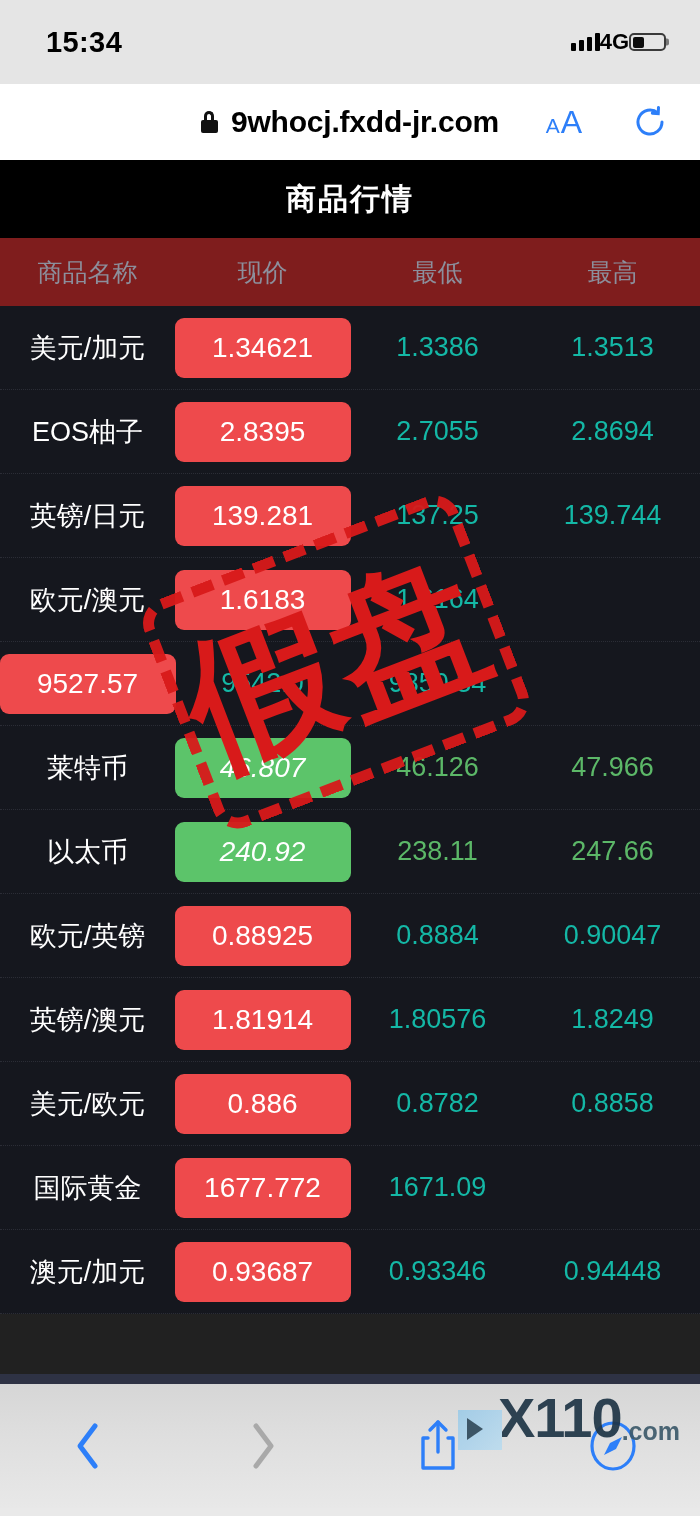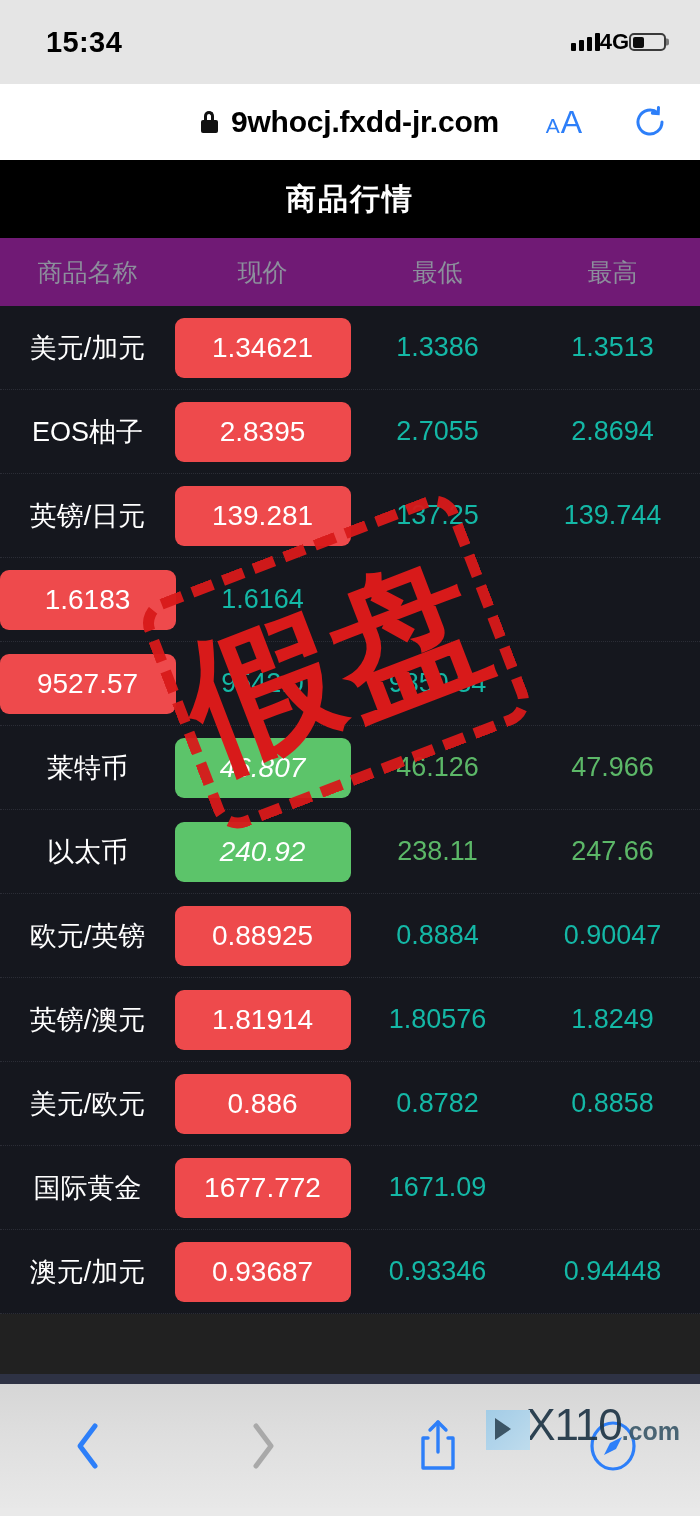--- a/index.html
+++ b/index.html
@@ -69,21 +69,21 @@
 
   
   .titlebar{
     height:78px; background:#000; display:flex; align-items:center;
     justify-content:center;
   }
   .titlebar span{ color:#fff; font-size:30px; font-weight:700; letter-spacing:2px; }
 
   
   .thead{
-    height:68px; background:#701a75; display:flex; align-items:center;
+    height:68px; background:#7f1d1d; display:flex; align-items:center;
   }
   .thead div{
     color:#8c8f9c; font-size:25px; text-align:center; font-weight:400;
   }
   .col1{ width:25%; } .col2{ width:25%; } .col3{ width:25%; } .col4{ width:25%; }
 
   .rows{ background:#15171e; }
   .row{
     height:84px; display:flex; align-items:center;
     border-bottom:1px dotted #2b2d36;
@@ -123,21 +123,21 @@
   .fx110 .mark{
     width:44px; height:40px;
     background:linear-gradient(135deg,#9ecbe8 0%,#bcdcef 100%);
     position:relative; margin-right:-4px;
   }
   .fx110 .mark::before{
     content:""; position:absolute; left:9px; top:8px;
     border-left:16px solid #2f4a5c; border-top:11px solid transparent;
     border-bottom:11px solid transparent;
   }
-  .fx110 .x110{ font-size:44px; font-weight:400; color:#1f3546; letter-spacing:-1px; }
+  .fx110 .x110{ font-size:56px; font-weight:700; color:#1f3546; letter-spacing:-1px; }
   .fx110 .dotcom{ font-size:25px; font-weight:700; color:#3d5a6b; margin-bottom:4px;margin-top:46px; }
 
   
   .stamp{
     position:absolute; left:168px; top:540px;
     width:336px; height:244px;
     transform:rotate(-21deg);
     pointer-events:none;
   }
   .stamp .frame{
@@ -223,20 +223,21 @@
     </div>
     <div class="row">
       <div class="col1">英镑/日元</div>
       <div class="col2 pricewrap">
         <span class="pill up">139.281</span>
       </div>
       <div class="col3 cell up">137.25</div>
       <div class="col4 cell up">139.744</div>
     </div>
     <div class="row">
+      <div class="col1">欧元/澳元</div>
       <div class="col2 pricewrap">
         <span class="pill up">1.6183</span>
       </div>
       <div class="col3 cell up">1.6164</div>
     </div>
     <div class="row">
       <div class="col2 pricewrap">
         <span class="pill up">9527.57</span>
       </div>
       <div class="col3 cell up">9542.0</div>

